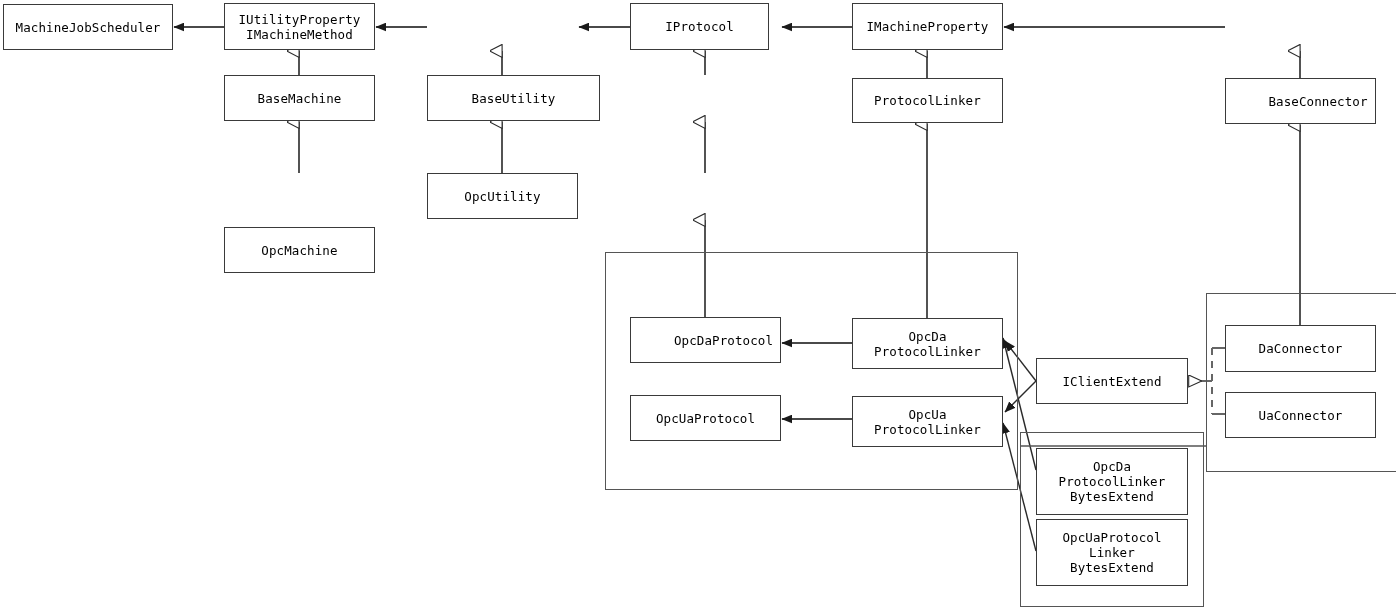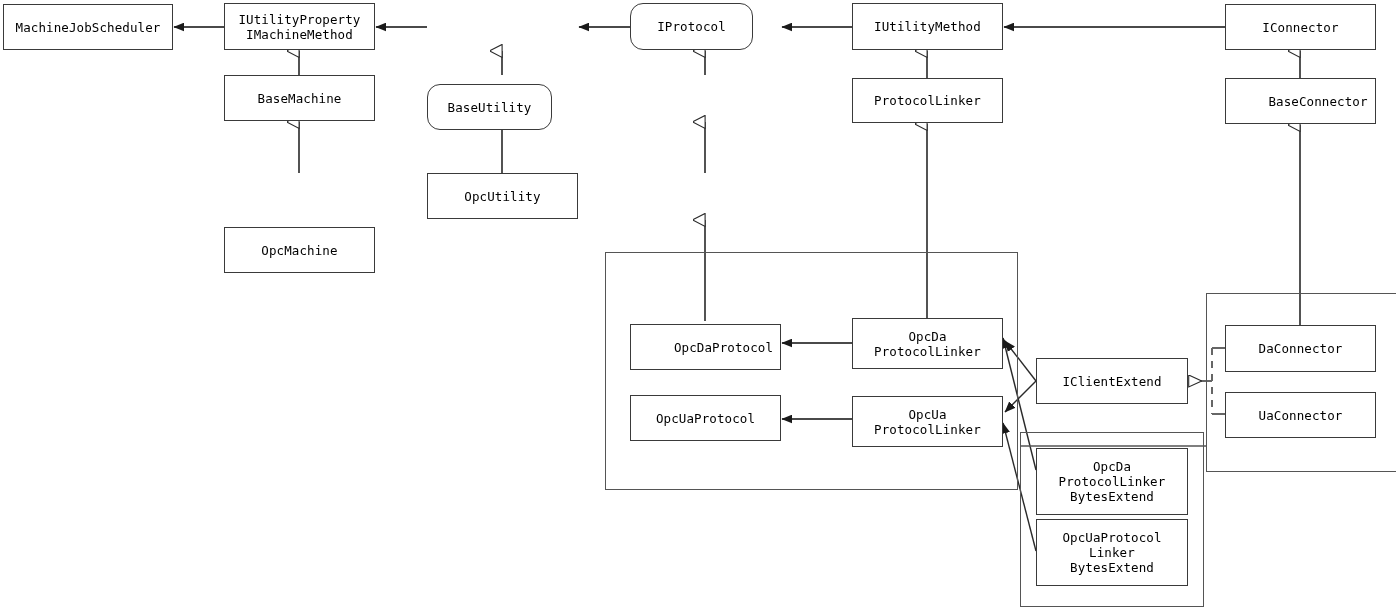--- a/index.html
+++ b/index.html
@@ -131,53 +131,52 @@
   <div class="node" style="left:3px; top:4px; width:170px; height:46px;">MachineJobScheduler</div>
 
   <div class="node" style="left:224px; top:3px; width:151px; height:47px;">IUtilityProperty
 IMachineMethod</div>
 
   <div class="node" style="left:224px; top:75px; width:151px; height:46px;">BaseMachine</div>
 
   <div class="node" style="left:224px; top:183px; width:151px; height:46px;margin-top:44px;">OpcMachine</div>
 
 
-  <div class="node" style="left:427px; top:84px; width:125px; height:46px;border-radius:13px;">BaseUtility</div>
+  <div class="node" style="left:427px; top:75px; width:173px; height:46px;">BaseUtility</div>
 
   <div class="node" style="left:427px; top:173px; width:151px; height:46px;">OpcUtility</div>
 
-  <div class="node" style="left:630px; top:3px; width:123px; height:47px;border-radius:13px;">IProtocol</div>
+  <div class="node" style="left:630px; top:3px; width:139px; height:47px;">IProtocol</div>
 
 
 
-  <div class="node" style="left:630px; top:324px; width:151px; height:46px;padding-left:36px;">OpcDaProtocol</div>
+  <div class="node" style="left:630px; top:317px; width:151px; height:46px;padding-left:36px;">OpcDaProtocol</div>
 
   <div class="node" style="left:630px; top:395px; width:151px; height:46px;">OpcUaProtocol</div>
 
-  <div class="node" style="left:852px; top:3px; width:151px; height:47px;">IUtilityMethod</div>
+  <div class="node" style="left:852px; top:3px; width:151px; height:47px;">IMachineProperty</div>
 
   <div class="node" style="left:852px; top:78px; width:151px; height:45px;">ProtocolLinker</div>
 
   <div class="node" style="left:852px; top:318px; width:151px; height:51px;">OpcDa
 ProtocolLinker</div>
 
   <div class="node" style="left:852px; top:396px; width:151px; height:51px;">OpcUa
 ProtocolLinker</div>
 
   <div class="node" style="left:1036px; top:358px; width:152px; height:46px;">IClientExtend</div>
 
   <div class="node" style="left:1036px; top:448px; width:152px; height:67px;">OpcDa
 ProtocolLinker
 BytesExtend</div>
 
   <div class="node" style="left:1036px; top:519px; width:152px; height:67px;">OpcUaProtocol
 Linker
 BytesExtend</div>
 
-  <div class="node" style="left:1225px; top:4px; width:151px; height:46px;">IConnector</div>
 
   <div class="node" style="left:1225px; top:78px; width:151px; height:46px;padding-left:35px;">BaseConnector</div>
 
   <div class="node" style="left:1225px; top:325px; width:151px; height:47px;">DaConnector</div>
 
   <div class="node" style="left:1225px; top:392px; width:151px; height:46px;">UaConnector</div>
 
 </div>
 
 </body></html>

